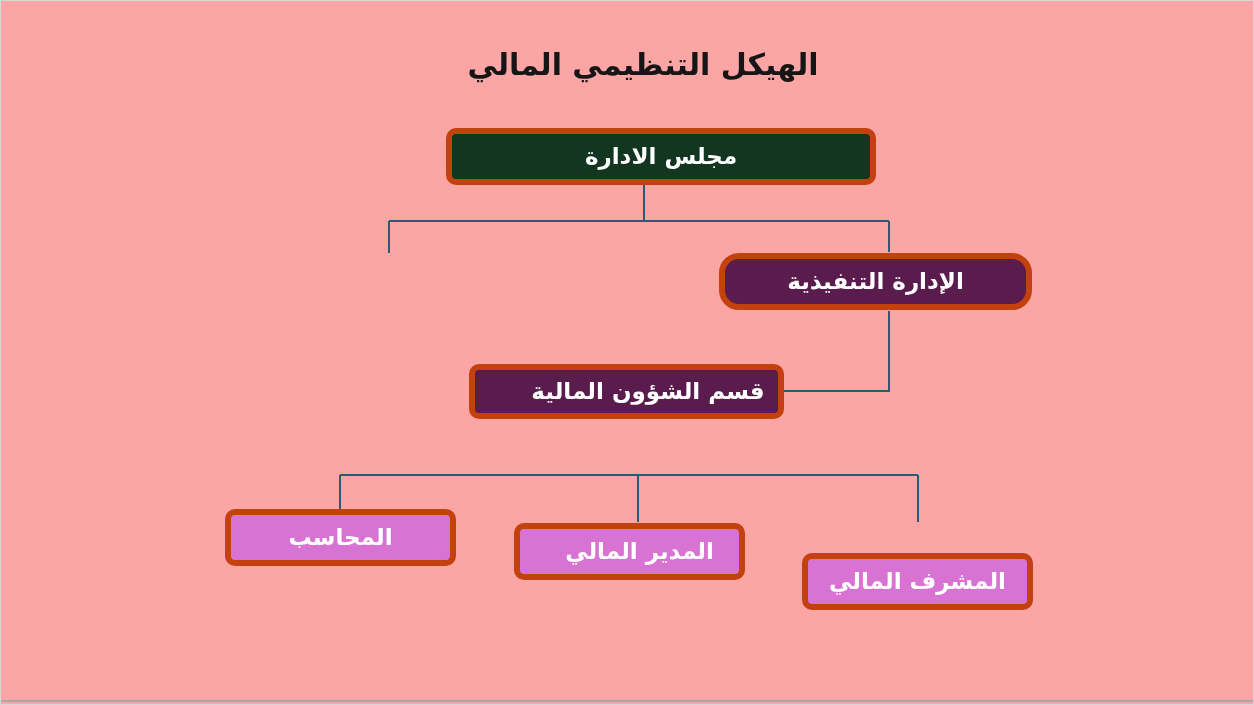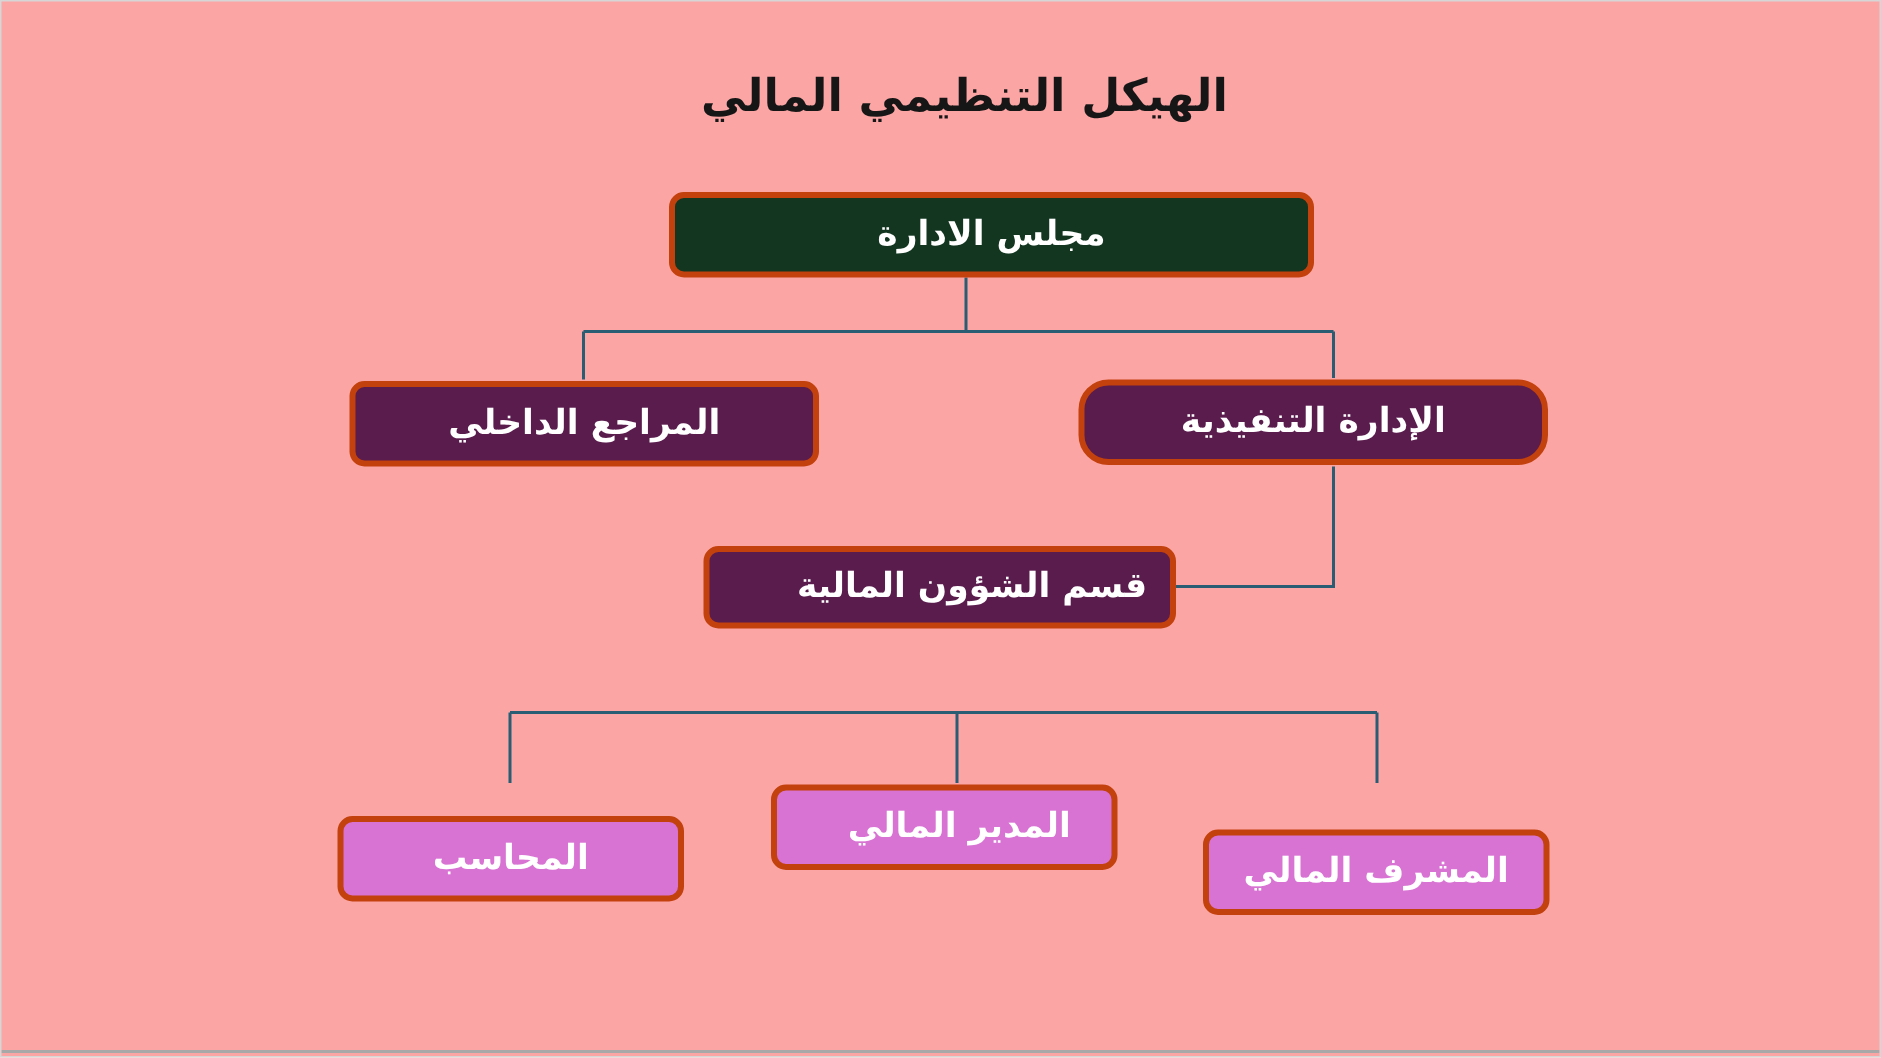--- a/index.html
+++ b/index.html
@@ -43,57 +43,54 @@
     pointer-events: none;
   }
   .connectors path { fill: none; stroke-width: 2; }
 
   .node {
     position: absolute;
     display: flex;
     align-items: center;
     justify-content: center;
     direction: rtl;
-    border: 4px solid #c2410c;
+    border: 6px solid #c2410c;
     border-radius: 10px;
     color: #ffffff;
     font-weight: bold;
     font-size: 23px;
     text-align: center;
     line-height: 1.1;
   }
 
   .node-board               { left: 445px; top: 127px; width: 430px; height: 57px; }
   .node-internal-auditor    { left: 232px; top: 253px; width: 313px; height: 57px; }
   .node-executive           { left: 718px; top: 252px; width: 313px; height: 57px; border-radius: 20px; }
   .node-financial-affairs   { left: 468px; top: 363px; width: 315px; height: 55px; }
-  .node-accountant          { left: 224px; top: 543px; width: 231px; height: 57px; }
+  .node-accountant          { left: 224px; top: 508px; width: 231px; height: 57px; }
   .node-financial-manager   { left: 513px; top: 522px; width: 231px; height: 57px; }
   .node-financial-supervisor{ left: 801px; top: 504px; width: 231px; height: 57px; margin-top: 48px; }
 </style>
 </head>
 <body>
 
 <div class="slide">
 
   <div class="chart-title">الهيكل التنظيمي المالي</div>
 
   <svg class="connectors" viewBox="0 0 1254 705" xmlns="http://www.w3.org/2000/svg">
     <path d="M643,184 L643,220 M388,220 L888,220 M388,220 L388,252 M888,220 L888,251" style="stroke: rgb(40, 93, 115);"></path>
     <path d="M888,310 L888,390 L782,390" style="stroke: rgb(40, 93, 115);"></path>
     <path d="M339,474 L917,474 M339,474 L339,521 M637,474 L637,521 M917,474 L917,521" style="stroke: rgb(40, 93, 115);"></path>
   </svg>
 
   <div class="node node-board" style="background-color: rgb(18, 54, 32);">
     <span>مجلس الادارة</span>
   </div>
 
-  <div class="node node-internal-auditor" style="background-color: rgb(90, 27, 77);">
-    <span>المراجع الداخلي</span>
-  </div>
 
   <div class="node node-executive" style="background-color: rgb(90, 27, 77);">
     <span>الإدارة التنفيذية</span>
   </div>
 
   <div class="node node-financial-affairs" style="background-color: rgb(90, 27, 77); padding-left: 43px;">
     <span>قسم الشؤون المالية</span>
   </div>
 
   <div class="node node-accountant" style="background-color: rgb(216, 115, 211);">

